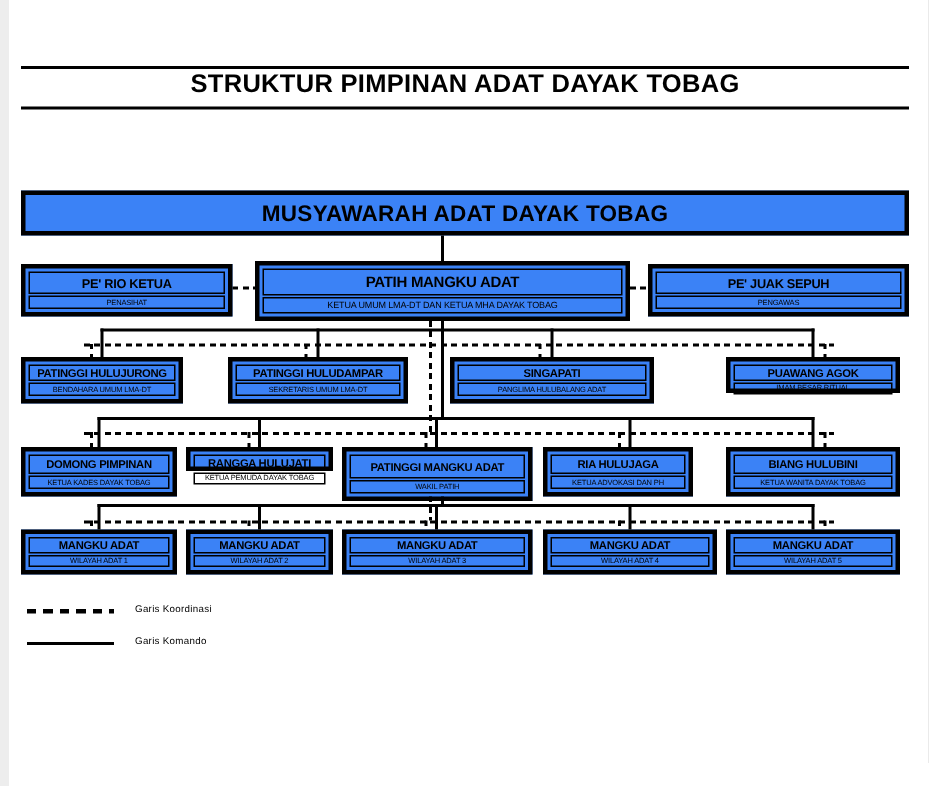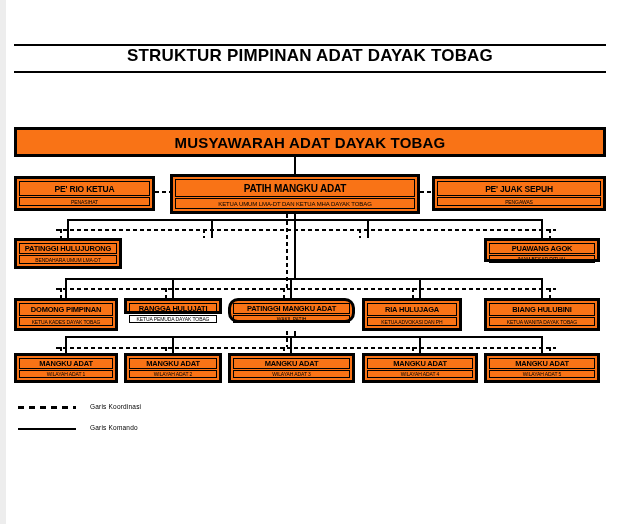--- a/index.html
+++ b/index.html
@@ -7,21 +7,21 @@
     position:relative;width:619px;height:524px;background:#ffffff;
     font-family:"Liberation Sans",sans-serif;color:#000;overflow:hidden;
   }
   #page-edge{position:absolute;left:0;top:0;width:6px;height:524px;background:#ededed;}
   .rule{position:absolute;height:2px;background:#000;}
   #doc-title{
     position:absolute;left:14px;top:46px;width:592px;text-align:center;
     font-size:17px;font-weight:bold;letter-spacing:.2px;
   }
   
-  .box{position:absolute;box-sizing:border-box;border:3px solid #000;background:#f97316;
+  .box{position:absolute;box-sizing:border-box;border:3px solid #000;background:#3b82f6;
        padding:2px;display:flex;flex-direction:column;gap:1px;}
   .box .head{flex:1;border:1px solid #000;display:flex;align-items:center;justify-content:center;
        font-weight:bold;white-space:nowrap;letter-spacing:-.2px;font-size:7.5px;box-sizing:border-box;}
   .box .sub{border:1px solid #000;height:9px;display:flex;align-items:center;justify-content:center;
        font-size:5px;white-space:nowrap;letter-spacing:-.1px;box-sizing:border-box;}
   .root{border-width:3px;align-items:center;justify-content:center;flex-direction:row;}
   .root .head{border:none;font-size:15px;letter-spacing:.2px;}
   .r2 .head{font-size:8.5px;}
   .r2c .head{font-size:10px;}
   .r2c .sub{height:11px;font-size:6px;}
@@ -60,34 +60,42 @@
   </div>
   <div class="box r2" style="left:432px;top:176px;width:174px;height:35px;">
     <div class="head">PE' JUAK SEPUH</div>
     <div class="sub">PENGAWAS</div>
   </div>
 
   <div class="box" style="left:14px;top:238px;width:108px;height:31px;">
     <div class="head">PATINGGI HULUJURONG</div>
     <div class="sub">BENDAHARA UMUM LMA-DT</div>
   </div>
+  <div class="box" style="left:152px;top:238px;width:120px;height:31px;">
+    <div class="head">PATINGGI HULUDAMPAR</div>
+    <div class="sub">SEKRETARIS UMUM LMA-DT</div>
+  </div>
+  <div class="box" style="left:300px;top:238px;width:136px;height:31px;">
+    <div class="head">SINGAPATI</div>
+    <div class="sub">PANGLIMA HULUBALANG ADAT</div>
+  </div>
   <div class="box" style="left:484px;top:238px;width:116px;height:24px;">
     <div class="head">PUAWANG AGOK</div>
     <div class="sub">IMAM BESAR RITUAL</div>
   </div>
 
   <div class="box" style="left:14px;top:298px;width:104px;height:33px;">
     <div class="head">DOMONG PIMPINAN</div>
     <div class="sub">KETUA KADES DAYAK TOBAG</div>
   </div>
   <div class="box" style="left:124px;top:298px;width:98px;height:16px;">
     <div class="head">RANGGA HULUJATI</div>
     <div class="sub">KETUA PEMUDA DAYAK TOBAG</div>
   </div>
-  <div class="box" style="left:228px;top:298px;width:127px;height:25px;border-radius:10px;">
+  <div class="box" style="left:228px;top:298px;width:127px;height:36px;">
     <div class="head">PATINGGI MANGKU ADAT</div>
     <div class="sub">WAKIL PATIH</div>
   </div>
   <div class="box" style="left:362px;top:298px;width:100px;height:33px;text-align:center;">
     <div class="head">RIA HULUJAGA</div>
     <div class="sub">KETUA ADVOKASI DAN PH</div>
   </div>
   <div class="box" style="left:484px;top:298px;width:116px;height:33px;">
     <div class="head">BIANG HULUBINI</div>
     <div class="sub">KETUA WANITA DAYAK TOBAG</div>

